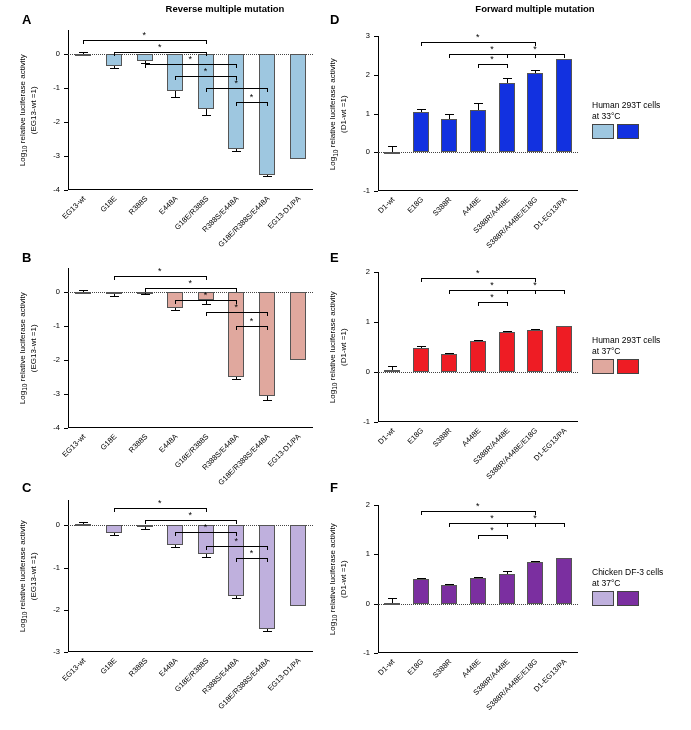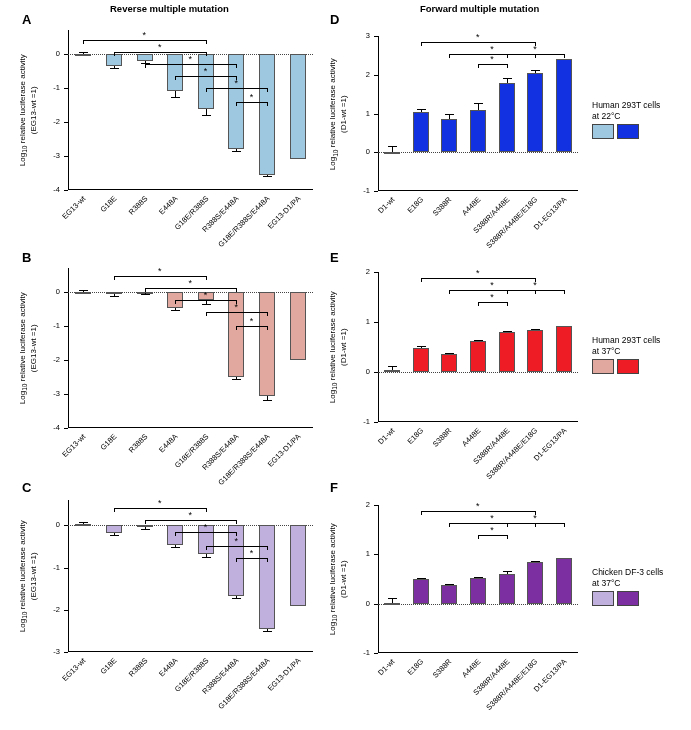--- a/index.html
+++ b/index.html
@@ -1,17 +1,17 @@
 <!DOCTYPE html>
 <html><head>
 <meta charset="utf-8">
 <style>
   html,body{margin:0;padding:0;background:#ffffff;}
   body{width:691px;height:730px;position:relative;font-family:"Liberation Sans",sans-serif;color:#000;}
-  .col-title{position:absolute;font-size:9.5px;font-weight:bold;}
+  .col-title{position:absolute;font-size:9.5px;font-weight:bold;text-align:center;}
   .plabel{position:absolute;font-size:13px;font-weight:bold;}
   .ylab{position:absolute;font-size:8px;text-align:center;transform-origin:center center;line-height:1.15;}
   .plotbox{position:absolute;border-left:1px solid #000;border-bottom:1px solid #000;box-sizing:border-box;}
   .tick{position:absolute;left:-4px;width:4px;height:1px;background:#000;}
   .ticklab{position:absolute;font-size:7.5px;text-align:right;width:26px;}
   .zeroline{position:absolute;border-top:1px dotted #444;left:0;}
   .bar{position:absolute;box-sizing:border-box;}
   .err{position:absolute;width:1px;background:#000;}
   .errcap{position:absolute;height:1px;background:#000;}
   .xlab{position:absolute;font-size:7.5px;white-space:nowrap;transform-origin:left top;transform:rotate(-45deg);}
@@ -384,21 +384,21 @@
     <div class="sigtick" style="left: 506.571px; top: 535px; height: 4px;"></div>
     <div class="star" style="left: 490.286px; top: 526px;">*</div>
     <div class="sigline" style="left: 506.571px; top: 523px; width: 57.1429px;"></div>
     <div class="sigtick" style="left: 506.571px; top: 523px; height: 4px;"></div>
     <div class="sigtick" style="left: 563.714px; top: 523px; height: 4px;"></div>
     <div class="star" style="left: 533.143px; top: 514px;">*</div>
   </div>
 
 <div class="legend" style="left:592px;top:100px;">
   <div>Human 293T cells</div>
-  <div>at 22°C</div>
+  <div>at 33°C</div>
   <div><span class="sw" style="background:#9ec7e0"></span><span class="sw" style="background:#1231e0"></span></div>
 </div>
 <div class="legend" style="left:592px;top:335px;">
   <div>Human 293T cells</div>
   <div>at 37°C</div>
   <div><span class="sw" style="background:#e0a89e"></span><span class="sw" style="background:#ee1c24"></span></div>
 </div>
 <div class="legend" style="left:592px;top:567px;">
   <div>Chicken DF-3 cells</div>
   <div>at 37°C</div>

